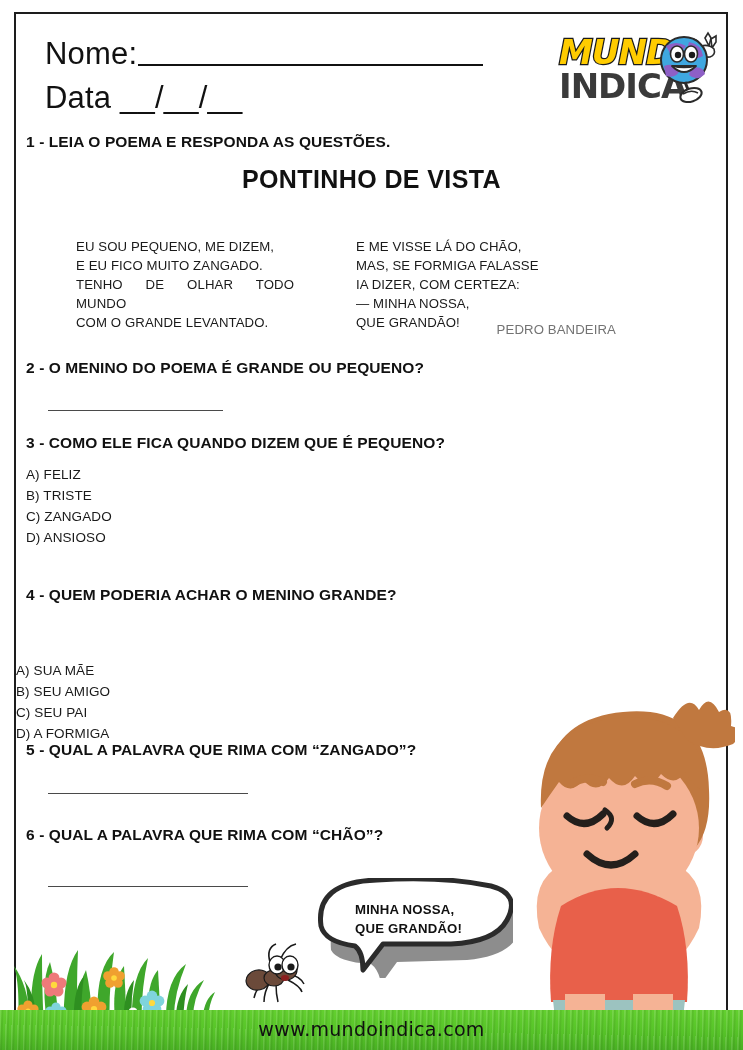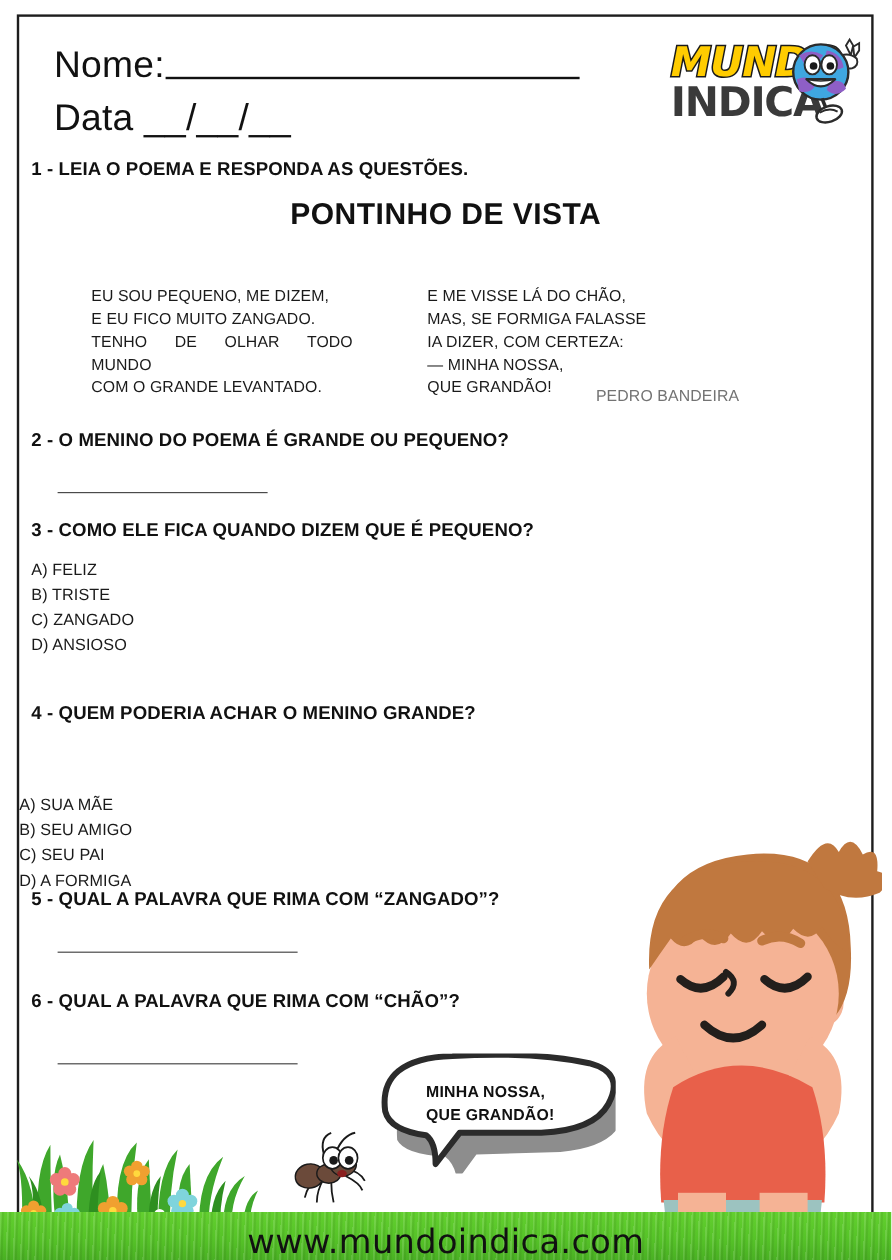--- a/index.html
+++ b/index.html
@@ -155,21 +155,21 @@
         rgba(255,255,255,.13) 0px, rgba(255,255,255,.13) 1px,
         rgba(0,0,0,.07) 2px, rgba(0,0,0,.07) 3px,
         rgba(255,255,255,0) 4px, rgba(255,255,255,0) 6px),
       linear-gradient(180deg,#63d02f 0%, #56c328 55%, #49b023 100%);
   }
   #footer-url {
     position: absolute;
     left: 0; right: 0;
     top: 8px;
     text-align: center;
-    font-size: 28px;
+    font-size: 19px;
     font-weight: 400;
     color: #111;
     letter-spacing: .3px;
     font-family: "DejaVu Sans", sans-serif;
   }
   
   #grass-cluster { position: absolute; left: 10px; bottom: 22px; }
   #boy { position: absolute; left: 523px; top: 688px; }
   #ant { position: absolute; left: 244px; top: 940px; }
   #bubble { position: absolute; left: 307px; top: 878px; }

